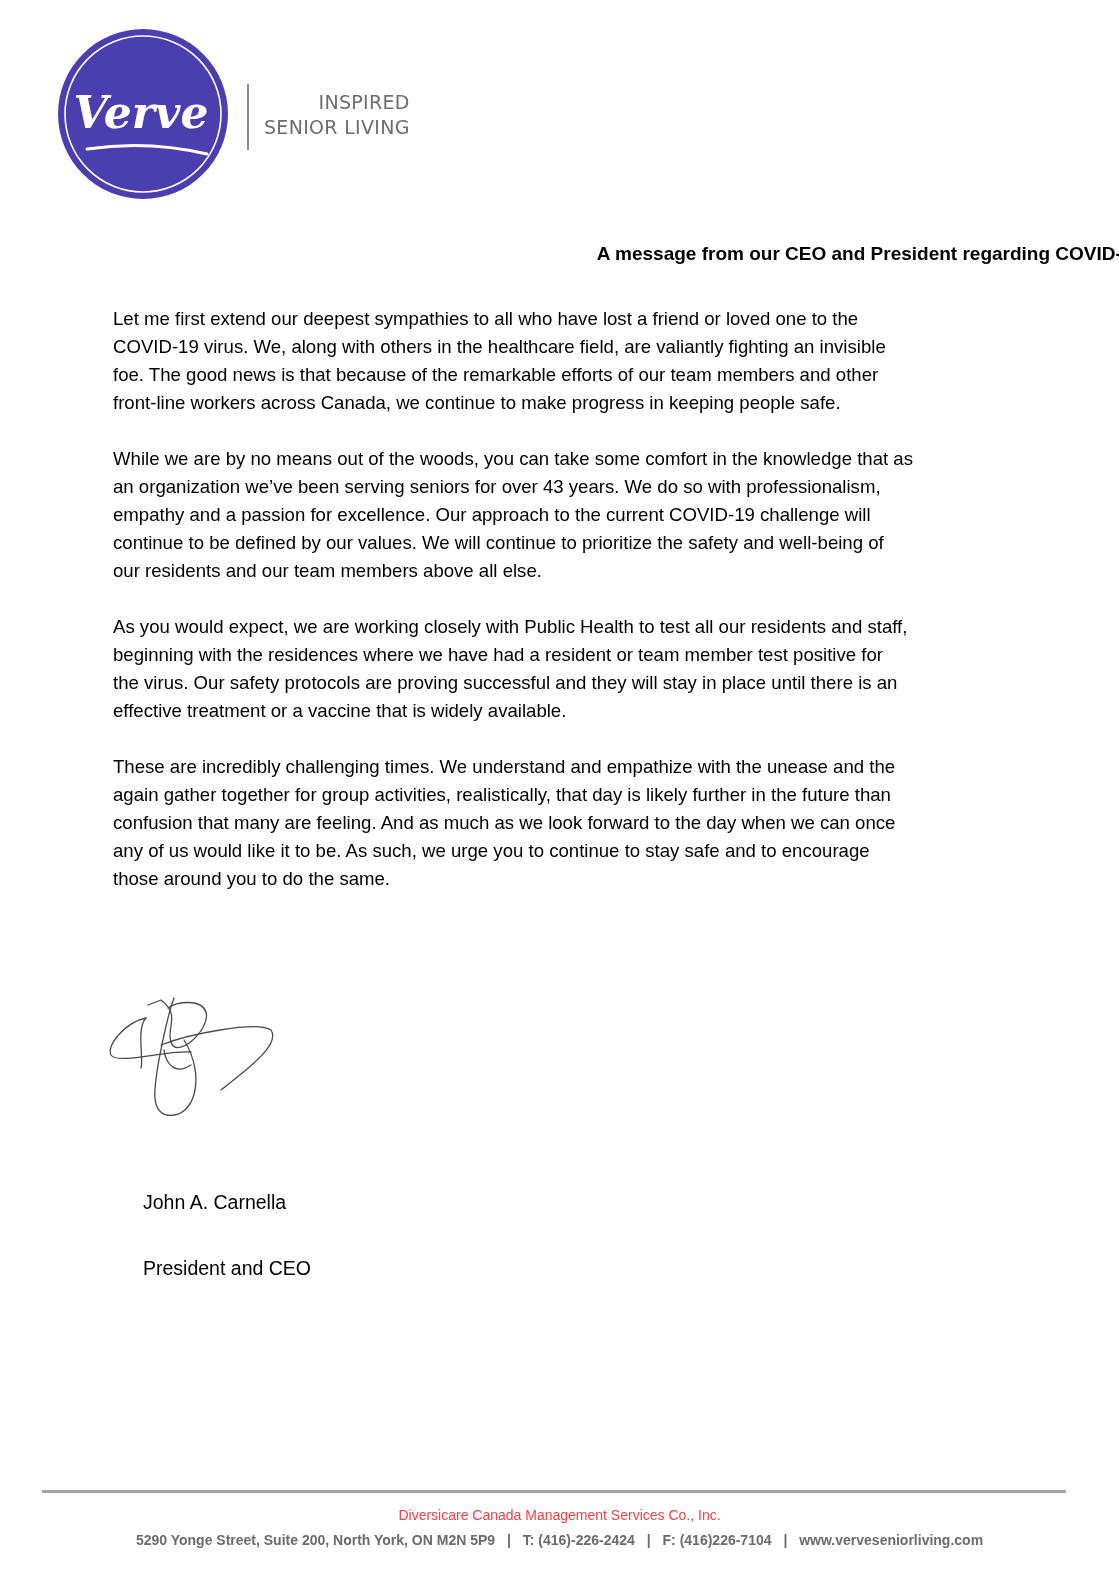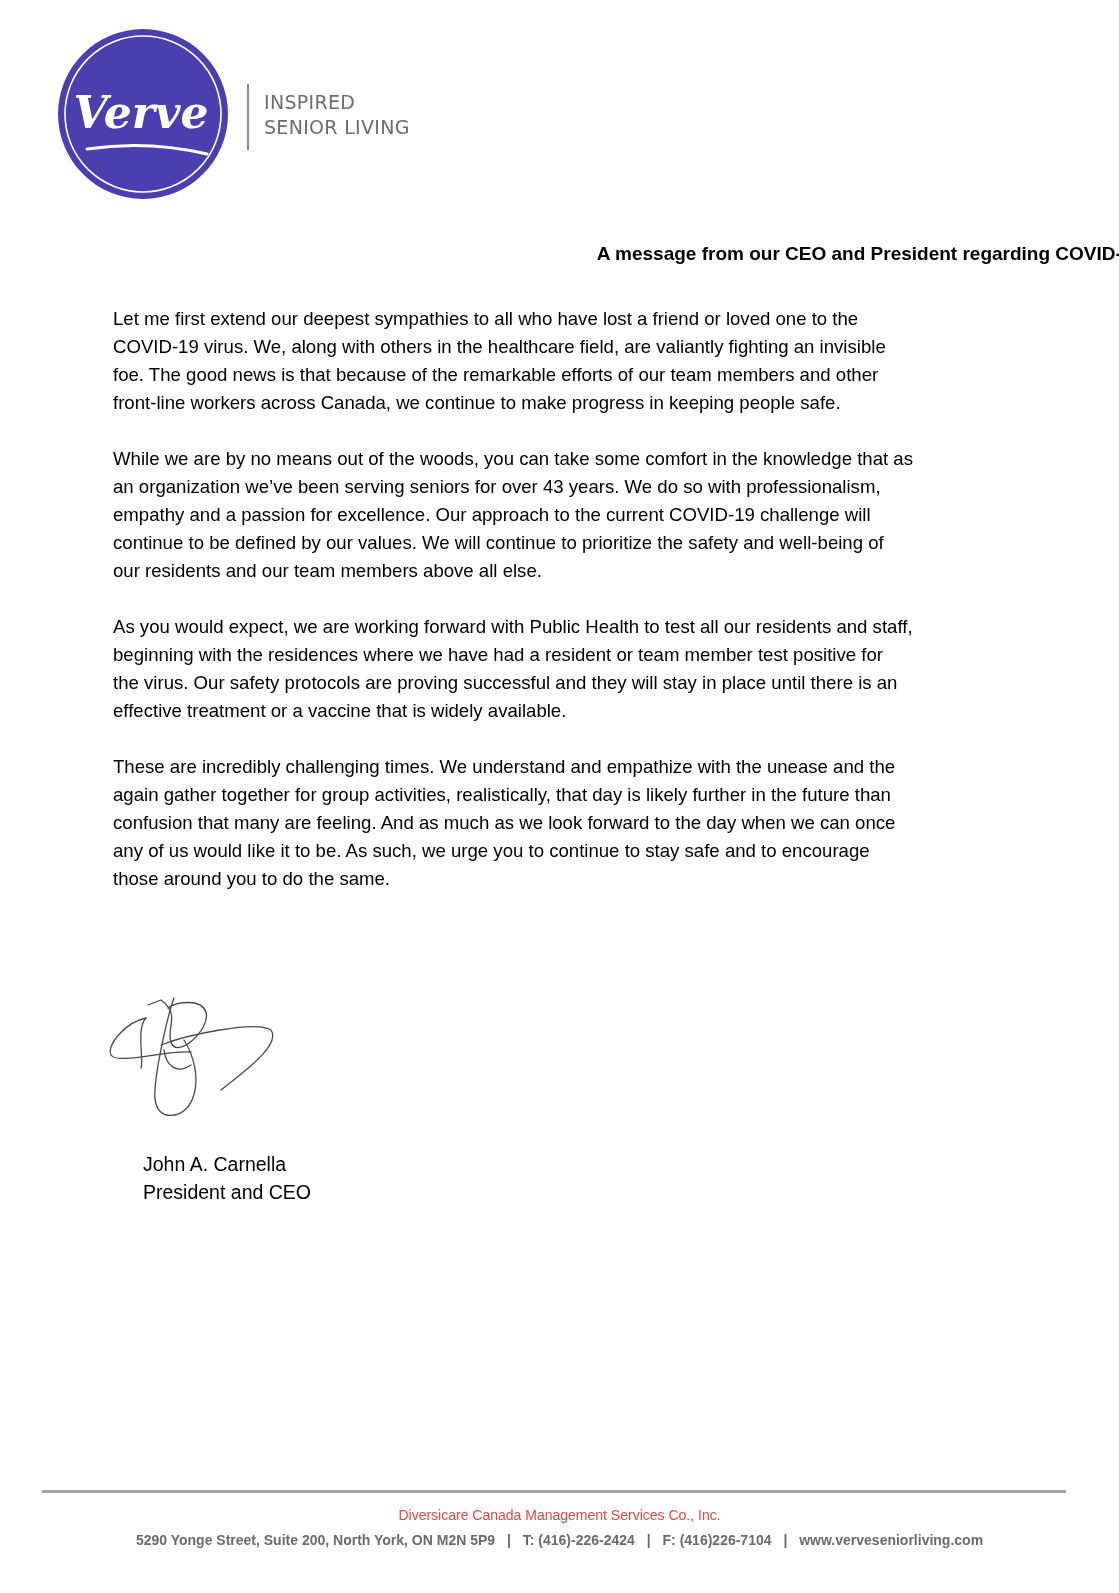--- a/index.html
+++ b/index.html
@@ -1,27 +1,27 @@
 <!DOCTYPE html>
 <html><head>
 <meta charset="utf-8">
 <style>
   html, body { margin: 0; padding: 0; background: #ffffff; }
   body { width: 1119px; height: 1593px; position: relative; overflow: hidden; font-family: "Liberation Sans", sans-serif; color: #000; }
   .logo { position: absolute; left: 57px; top: 28px; width: 172px; height: 172px; }
   .logo-divider { position: absolute; left: 247px; top: 84px; width: 2px; height: 66px; background: #8a8a8a; }
   .tagline { position: absolute; left: 264px; top: 90px; font-family: "DejaVu Sans", sans-serif; color: #6d6d6d; font-size: 19px; line-height: 25px; letter-spacing: 0.3px; }
-  .tagline div { white-space: nowrap; }
+  .tagline div { white-space: nowrap; text-align: right; }
   .title { position: absolute; left: 0; width: 1119px; top: 243px; text-align: right; font-family: "Liberation Sans", sans-serif; font-weight: bold; font-size: 19px; margin-left: 24px; }
   .body { position: absolute; left: 105px; top: 305px; width: 920px; font-family: "Liberation Sans", sans-serif; font-size: 18.6px; line-height: 28px; }
   .para { margin: 0 0 28px 8px; }
   .para .line { display: block; white-space: nowrap; }
   .signature { position: absolute; left: 106px; top: 990px; width: 180px; height: 135px; }
   .signer { position: absolute; left: 143px; top: 1150px; font-size: 19.5px; line-height: 28px; }
-  .signer div { white-space: nowrap; }
+  .signer div { white-space: nowrap; margin-top: 38px; }
   .footer-rule { position: absolute; left: 42px; top: 1490px; width: 1024px; height: 3px; background: #a2a2a2; }
   .footer-company { position: absolute; left: 0; width: 1119px; top: 1507px; text-align: center; color: #ef4444; font-size: 14px; }
   .footer-address { position: absolute; left: 0; width: 1119px; top: 1532px; text-align: center; color: #6b6b6b; font-size: 14px; white-space: nowrap; font-weight: bold; }
   .sep { display: inline-block; margin: 0 8px; color: #6b6b6b; }
 </style>
 </head>
 <body>
 
 <svg class="logo" viewBox="0 0 172 172">
   <circle cx="86" cy="86" r="85" fill="#4b3fb0"></circle>
@@ -45,21 +45,21 @@
     <span class="line">front-line workers across Canada, we continue to make progress in keeping people safe.</span>
   </div>
   <div class="para">
     <span class="line">While we are by no means out of the woods, you can take some comfort in the knowledge that as</span>
     <span class="line">an organization we’ve been serving seniors for over 43 years.  We do so with professionalism,</span>
     <span class="line">empathy and a passion for excellence.  Our approach to the current COVID-19 challenge will</span>
     <span class="line">continue to be defined by our values. We will continue to prioritize the safety and well-being of</span>
     <span class="line">our residents and our team members above all else.</span>
   </div>
   <div class="para">
-    <span class="line">As you would expect, we are working forward with Public Health to test all our residents and staff,</span>
+    <span class="line">As you would expect, we are working closely with Public Health to test all our residents and staff,</span>
     <span class="line">beginning with the residences where we have had a resident or team member test positive for</span>
     <span class="line">the virus.  Our safety protocols are proving successful and they will stay in place until there is an</span>
     <span class="line">effective treatment or a vaccine that is widely available.</span>
   </div>
   <div class="para">
     <span class="line">These are incredibly challenging times.  We understand and empathize with the unease and the</span>
     <span class="line">again gather together for group activities, realistically, that day is likely further in the future than</span>
     <span class="line">confusion that many are feeling.  And as much as we look forward to the day when we can once</span>
     <span class="line">any of us would like it to be.  As such, we urge you to continue to stay safe and to encourage</span>
     <span class="line">those around you to do the same.</span>

